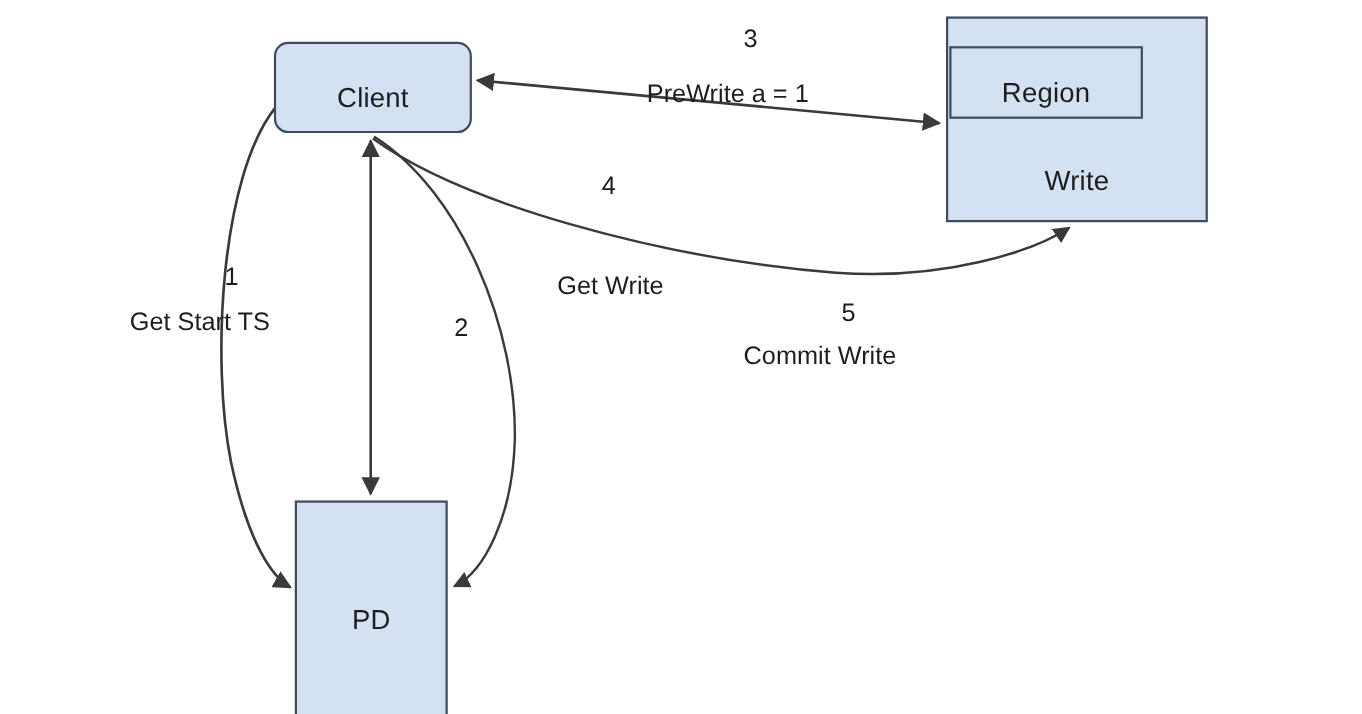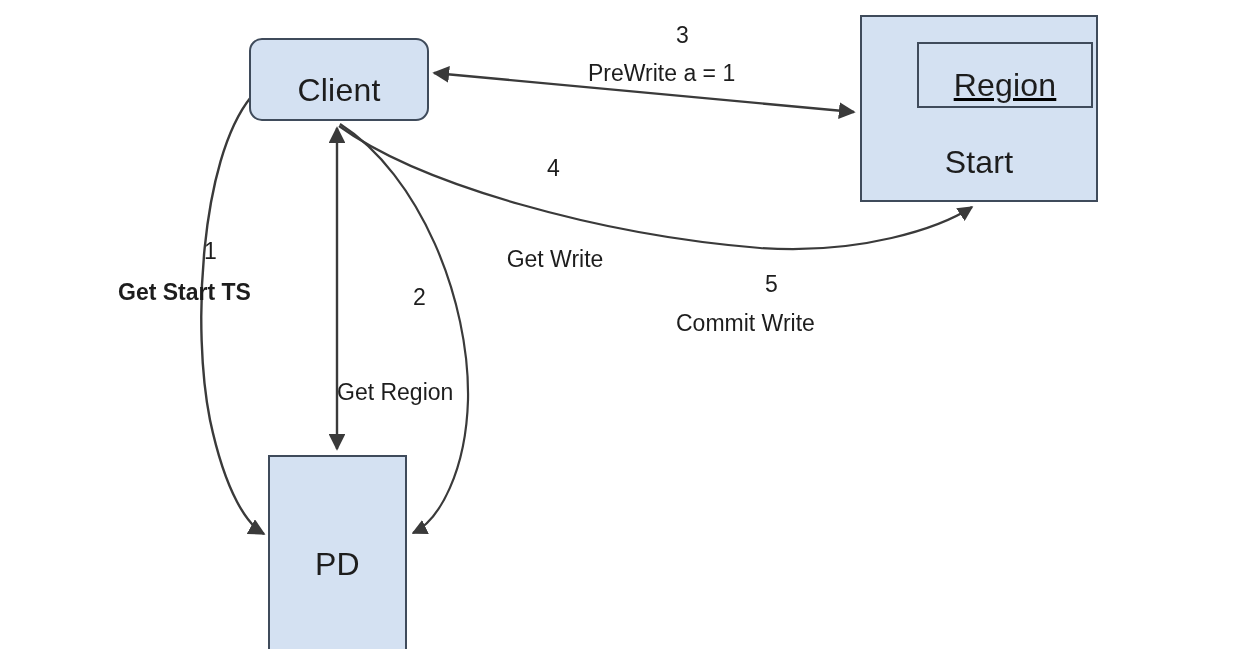--- a/index.html
+++ b/index.html
@@ -27,21 +27,21 @@
   .node {
     position: absolute;
     box-sizing: border-box;
     background: #d4e1f2;
     border: 2px solid #3f4b5b;
     display: flex;
     align-items: center;
     justify-content: center;
   }
   .node-label {
-    font-size: 32px;
+    font-size: 25px;
     color: #1d1d1d;
     line-height: 1;
     letter-spacing: 0.2px;
     margin-top: 20px;
   }
   #node-client {
     left: 249px;
     top: 38px;
     width: 180px;
     height: 83px;
@@ -50,47 +50,46 @@
   #node-tikv {
     left: 860px;
     top: 15px;
     width: 238px;
     height: 187px;
     align-items: flex-end;
     justify-content: center;
     padding-bottom: 22px;
   }
   #node-region {
-    left: 917px;
+    left: 863px;
     top: 42px;
     width: 176px;
     height: 66px;
     border-width: 2px;
-    text-decoration: underline;
   }
   #node-pd {
     left: 268px;
     top: 455px;
     width: 139px;
     height: 198px;
   }
   .edge-label {
     position: absolute;
     font-size: 23px;
     color: #1d1d1d;
     line-height: 1.17;
     white-space: pre;
     text-align: center;
   }
   #label-1-num   { left: 204px;  top: 238px; }
-  #label-1-text  { left: 118px;  top: 279px; font-weight: bold; }
+  #label-1-text  { left: 118px;  top: 279px; }
   #label-2-num   { left: 413px;  top: 284px; }
   #label-2-text  { left: 337px;  top: 325px; text-align: center; }
   #label-3-num   { left: 676px;  top: 22px; }
-  #label-3-text  { left: 588px;  top: 60px; }
+  #label-3-text  { left: 588px;  top: 72px; }
   #label-4-num   { left: 547px;  top: 155px; }
   #label-4-text  { left: 466px;  top: 192px; text-align: center; width: 178px; }
   #label-5-num   { left: 765px;  top: 271px; }
   #label-5-text  { left: 676px;  top: 310px; }
 </style>
 </head>
 <body>
 
 <div id="diagram-canvas">
 
@@ -113,37 +112,36 @@
     <path d="M 434 73 L 854 112" fill="none" stroke="#3a3a3a" stroke-width="2.4" marker-start="url(#arrowStart)" marker-end="url(#arrowEnd)"></path>
 
     <path d="M 339 126 C 420 185, 600 235, 760 248 C 860 255, 940 228, 972 207" fill="none" stroke="#3a3a3a" stroke-width="2.2" marker-end="url(#arrowEnd)"></path>
   </svg>
 
   <div class="node" id="node-client">
     <span class="node-label">Client</span>
   </div>
 
   <div class="node" id="node-tikv">
-    <span class="node-label">Start</span>
+    <span class="node-label">Write</span>
   </div>
 
   <div class="node" id="node-region">
     <span class="node-label">Region</span>
   </div>
 
   <div class="node" id="node-pd">
     <span class="node-label">PD</span>
   </div>
 
   <div class="edge-label" id="label-1-num">1</div>
   <div class="edge-label" id="label-1-text">Get Start TS</div>
 
   <div class="edge-label" id="label-2-num">2</div>
   <div class="edge-label" id="label-2-text">
-    <div>Get Region</div>
   </div>
 
   <div class="edge-label" id="label-3-num">3</div>
   <div class="edge-label" id="label-3-text">PreWrite a = 1</div>
 
   <div class="edge-label" id="label-4-num">4</div>
   <div class="edge-label" id="label-4-text">
     <div>Get Write</div>
   </div>
 

